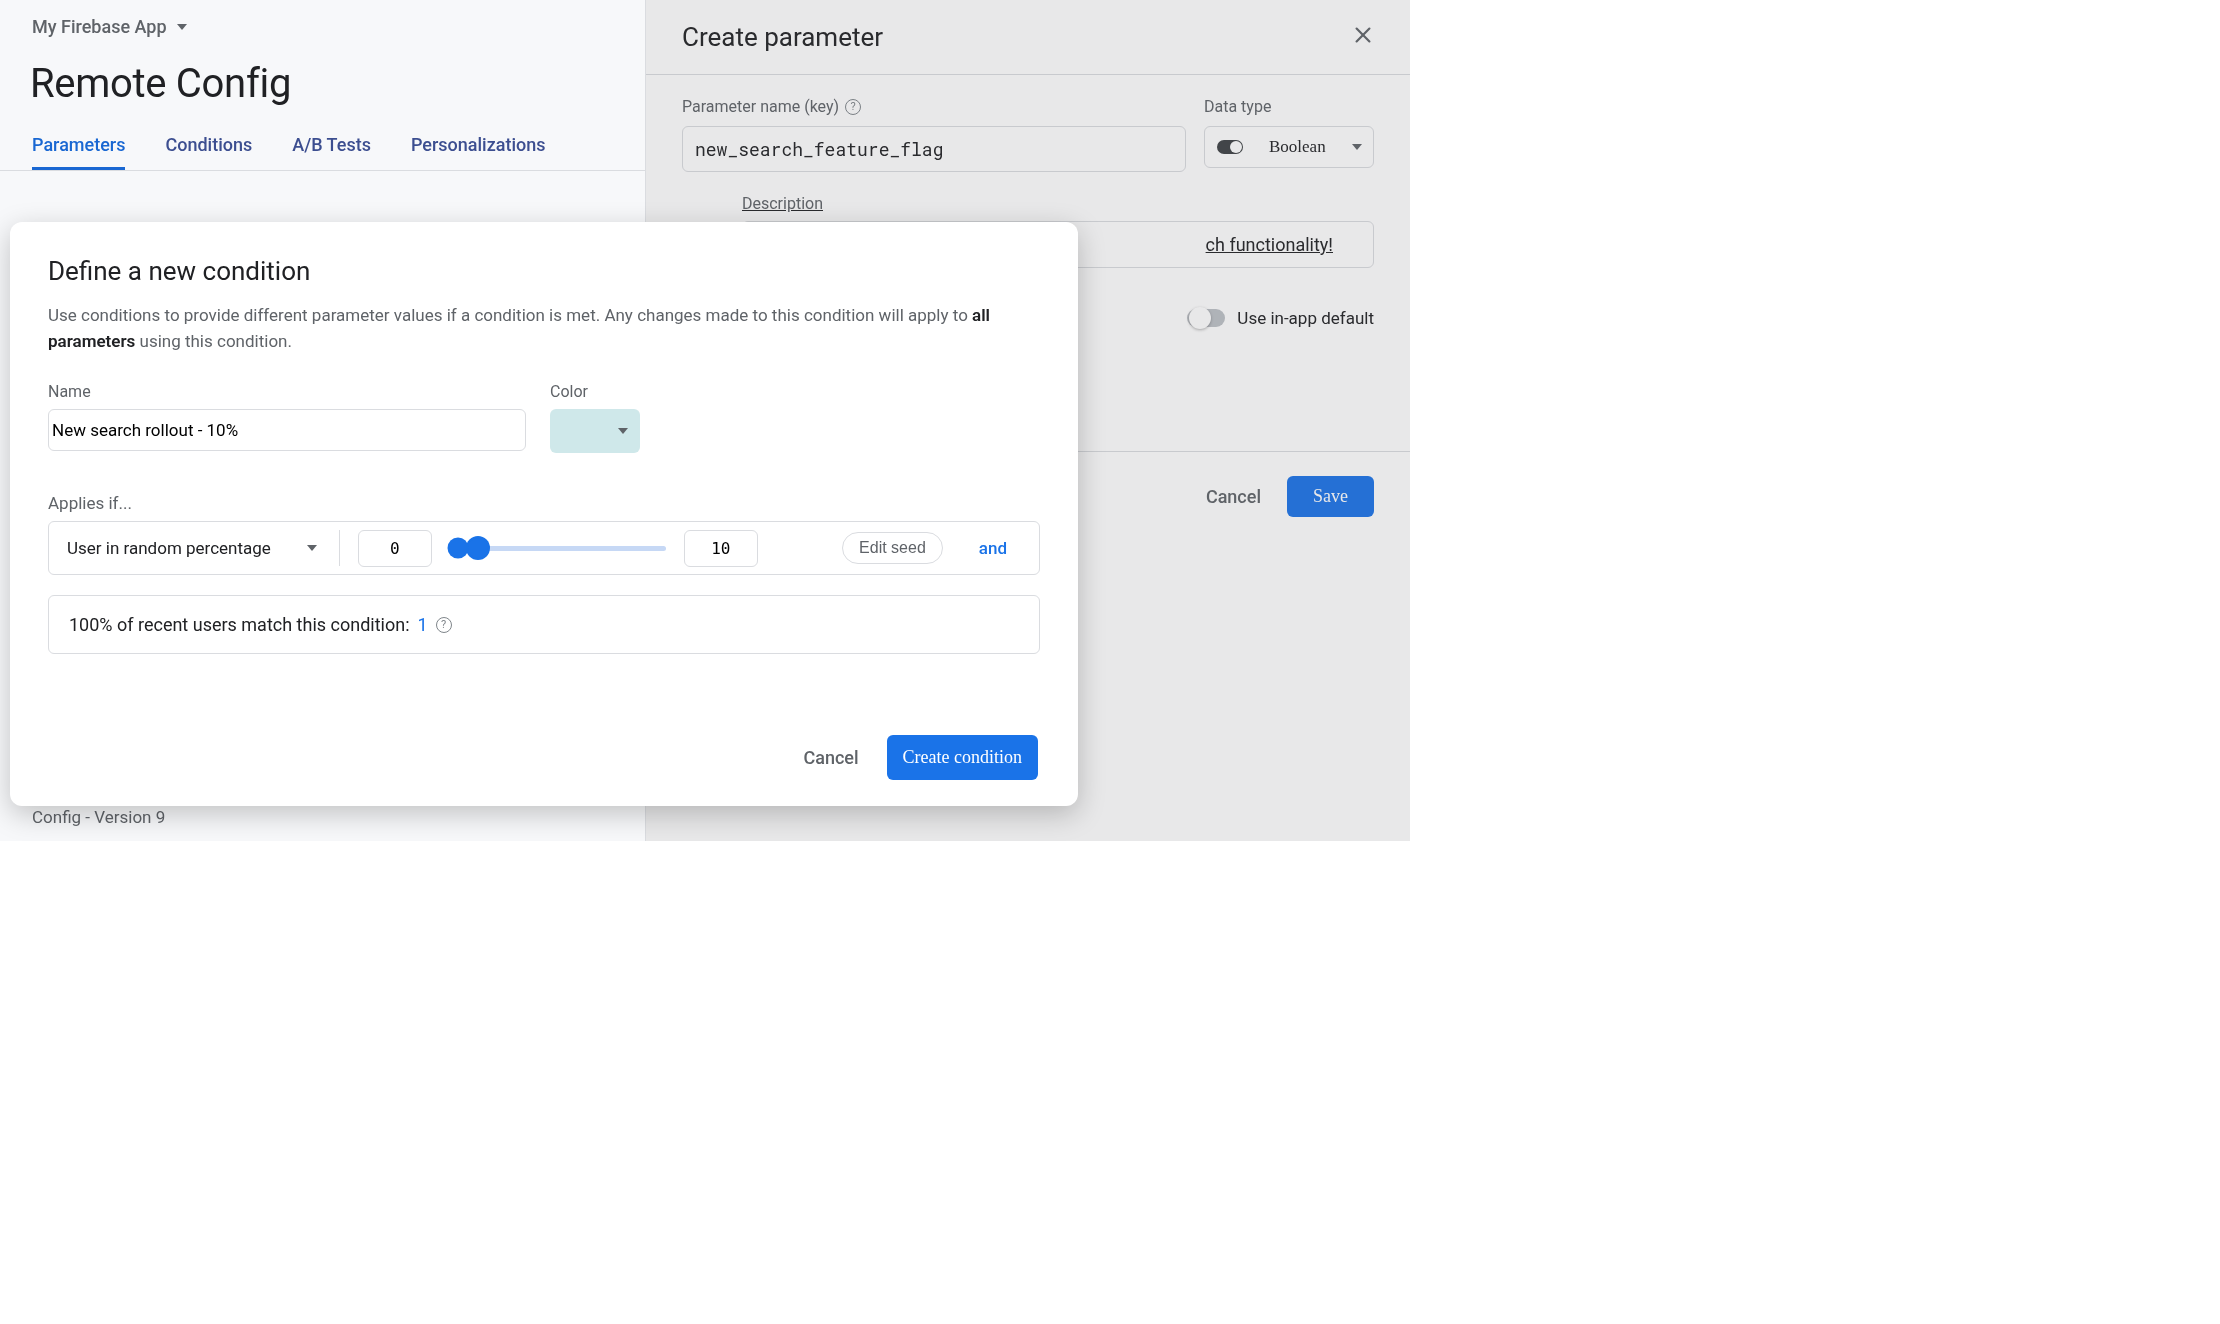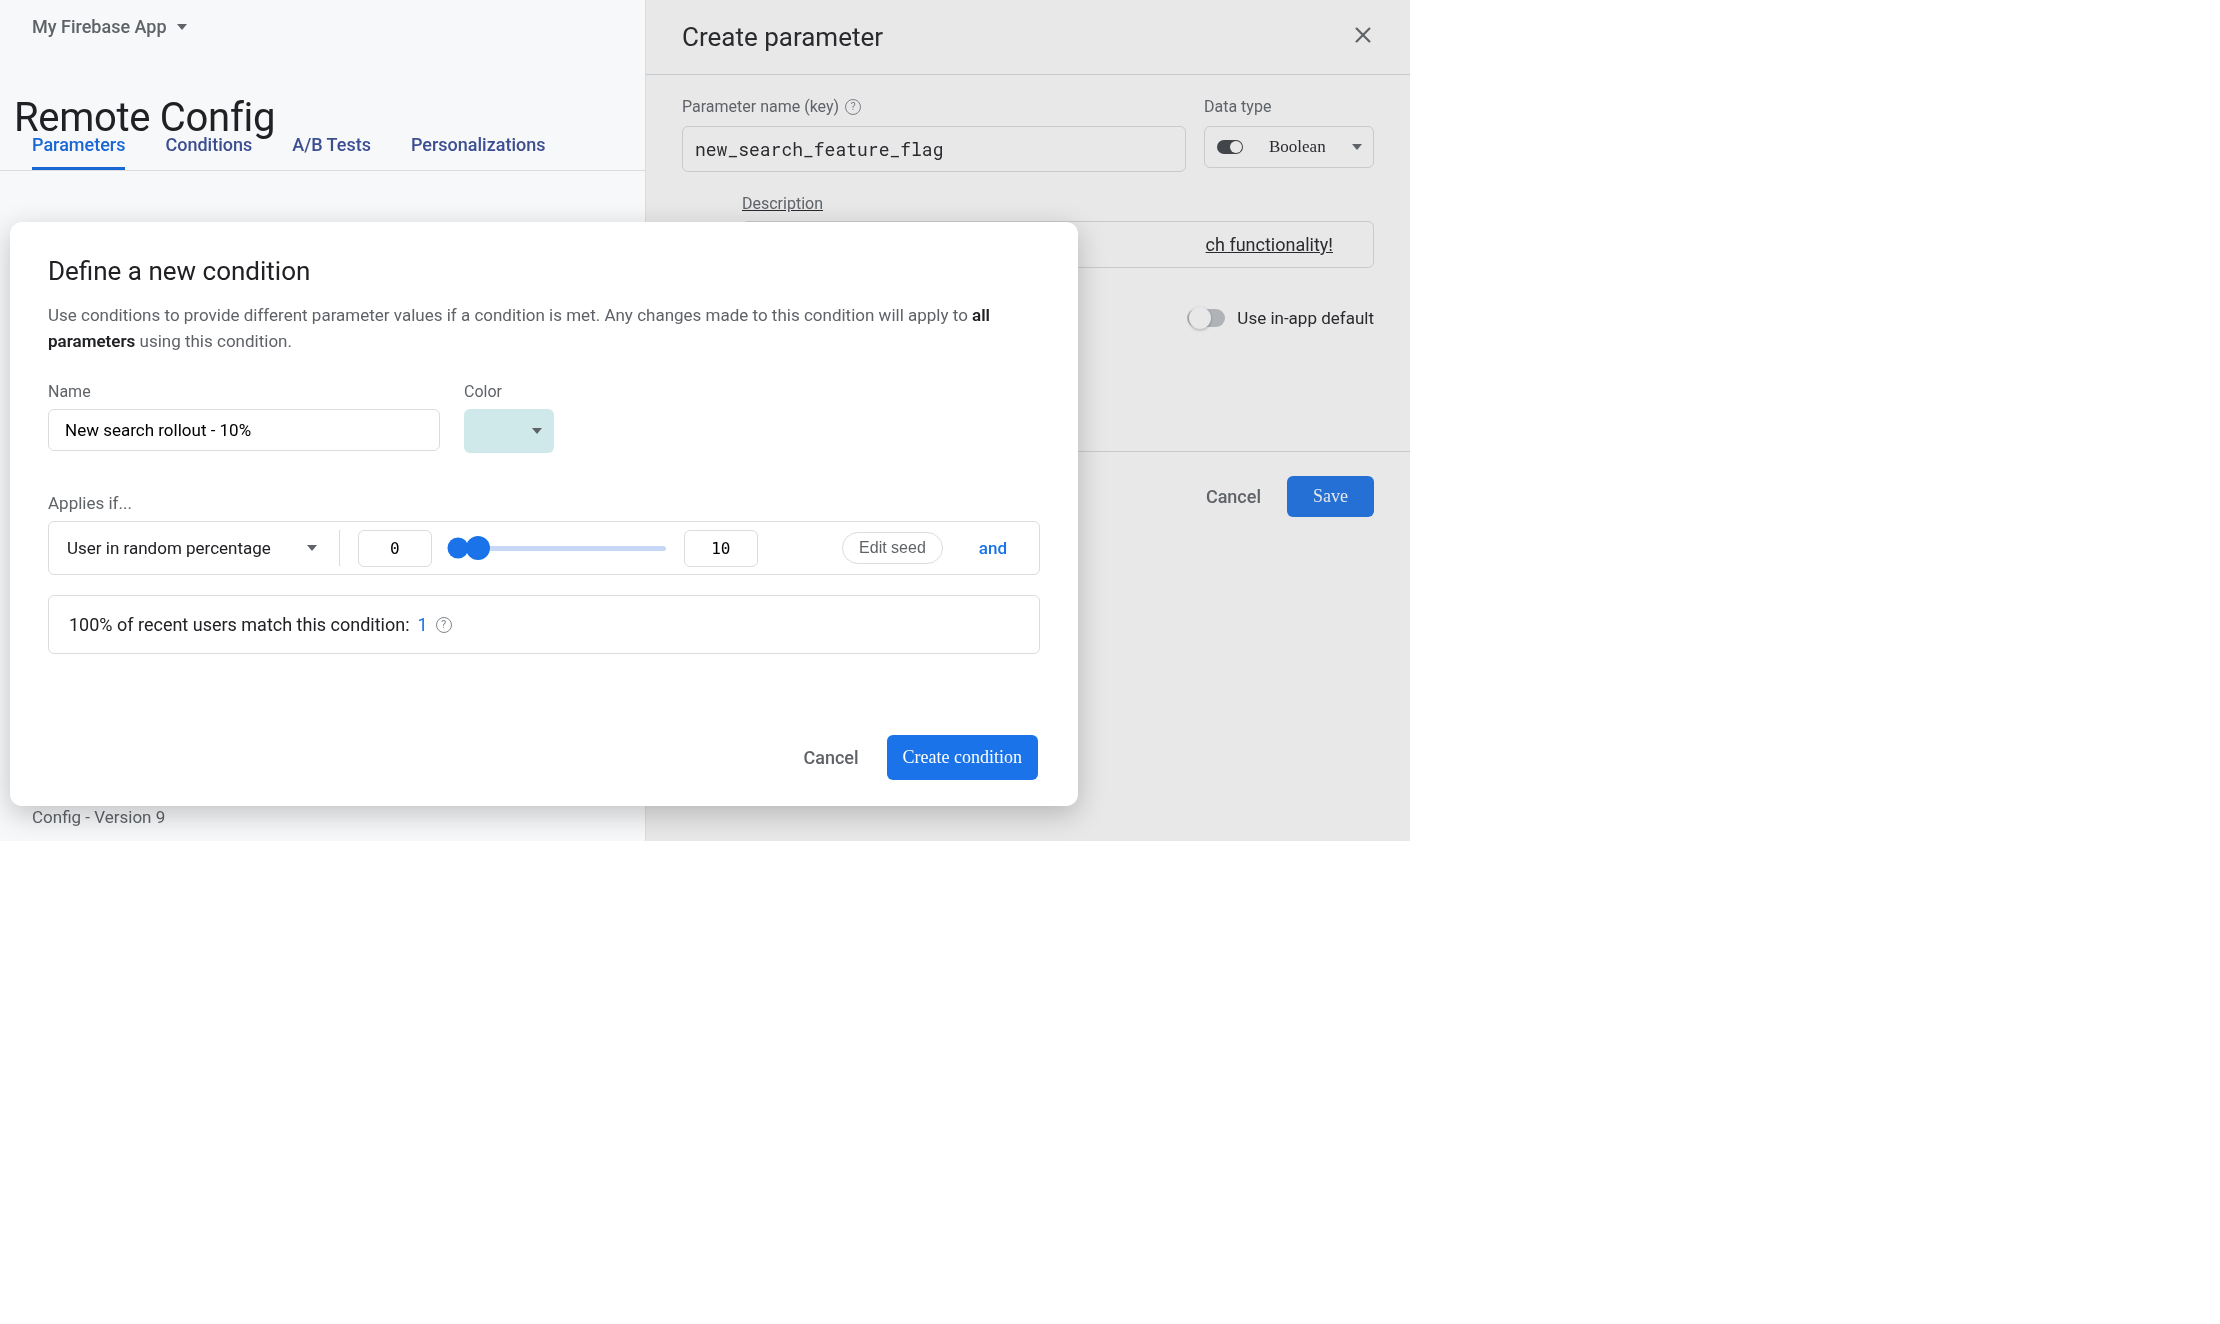--- a/index.html
+++ b/index.html
@@ -30,24 +30,23 @@
     background: #f7f8fa;
   }
   .project-picker {
     position: absolute; left: 32px; top: 16px;
     display: flex; align-items: center; gap: 10px;
     color: var(--text-secondary);
     font-size: 18px; font-weight: 500;
     cursor: pointer;
   }
   .page-title {
-    position: absolute; left: 14px; top: 60px;
+    position: absolute; left: 30px; top: 60px;
     font-size: 40px; font-weight: 400;
     letter-spacing: -0.3px;
-    margin-top: 34px;
   }
   .tabs {
     position: absolute; left: 32px; top: 134px;
     display: flex; gap: 40px;
     font-size: 18px; font-weight: 500;
     color: var(--tab-blue);
   }
   .tab { cursor: pointer; padding-bottom: 12px; }
   .tab.active { color: #1967d2; border-bottom: 3px solid #1967d2; }
   .tabline {
@@ -165,23 +164,23 @@
     margin: 0 0 16px 0; font-size: 26px; font-weight: 400; color: var(--text-primary);
   }
   .modal .subtext {
     color: var(--text-secondary); font-size: 17px; line-height: 1.5;
     max-width: 960px;
   }
   .modal .subtext b { color: var(--text-primary); font-weight: 600; }
   .fields { display: flex; gap: 24px; margin-top: 28px; }
   .field-label { color: var(--text-secondary); font-size: 16px; margin-bottom: 8px; display: block; }
   .name-input {
-    width: 392px;
-    border: 1px solid var(--border); border-radius: 6px;
-    padding: 10px 16px; font-size: 17px;
+    width: 478px;
+    border: 1px solid var(--border); border-radius: 6px;
+    padding: 10px 3px; font-size: 17px;
     font-family: "Google Sans", Roboto, sans-serif;
   }
   .color-swatch {
     width: 90px; height: 44px; background: #cfe8ea; border-radius: 6px;
     display: flex; align-items: center; justify-content: flex-end;
     padding-right: 12px; cursor: pointer;
   }
   .applies-label { margin-top: 40px; color: var(--text-secondary); font-size: 17px; }
   .rule-box {
     margin-top: 8px;

